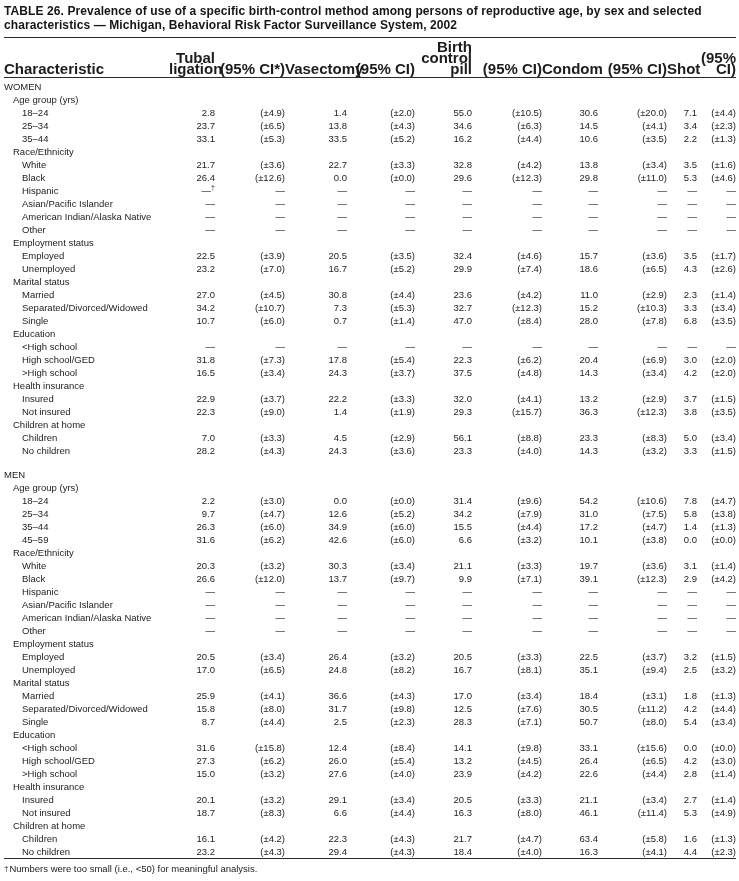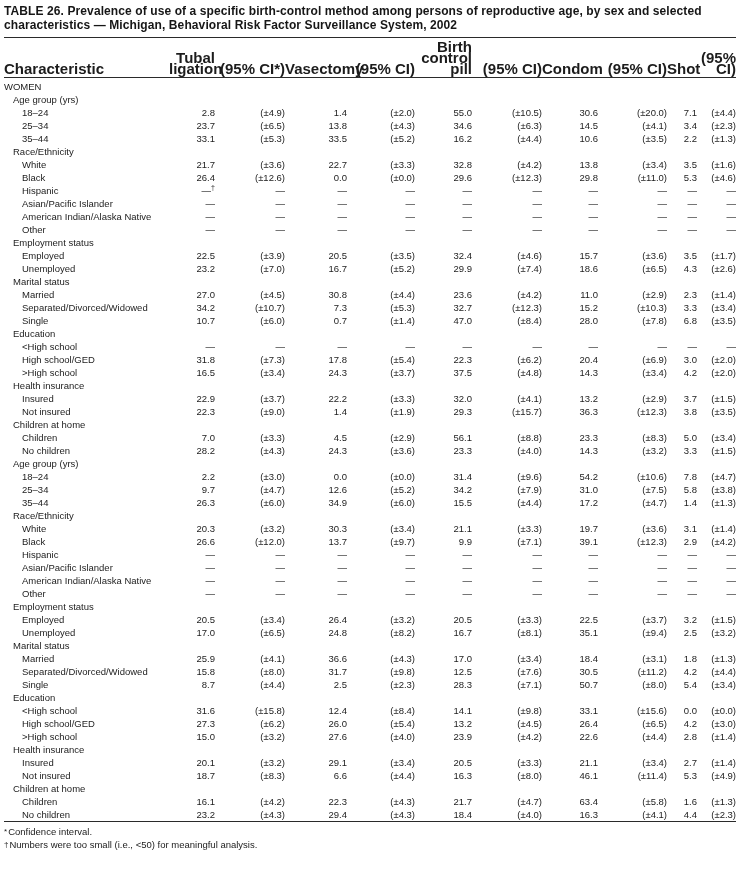--- a/index.html
+++ b/index.html
@@ -388,20 +388,23 @@
         <td class="num">(±4.3)</td>
         <td class="num">24.3</td>
         <td class="num">(±3.6)</td>
         <td class="num">23.3</td>
         <td class="num">(±4.0)</td>
         <td class="num">14.3</td>
         <td class="num">(±3.2)</td>
         <td class="num">3.3</td>
         <td class="num">(±1.5)</td>
       </tr>
+      <tr class="section-gap">
+        <td colspan="11" class="section-label">MEN</td>
+      </tr>
       <tr>
         <td colspan="11" class="group-label">Age group (yrs)</td>
       </tr>
       <tr>
         <td class="row-label">18–24</td>
         <td class="num">2.2</td>
         <td class="num">(±3.0)</td>
         <td class="num">0.0</td>
         <td class="num">(±0.0)</td>
         <td class="num">31.4</td>
@@ -431,20 +434,33 @@
         <td class="num">34.9</td>
         <td class="num">(±6.0)</td>
         <td class="num">15.5</td>
         <td class="num">(±4.4)</td>
         <td class="num">17.2</td>
         <td class="num">(±4.7)</td>
         <td class="num">1.4</td>
         <td class="num">(±1.3)</td>
       </tr>
       <tr>
+        <td class="row-label">45–59</td>
+        <td class="num">31.6</td>
+        <td class="num">(±6.2)</td>
+        <td class="num">42.6</td>
+        <td class="num">(±6.0)</td>
+        <td class="num">6.6</td>
+        <td class="num">(±3.2)</td>
+        <td class="num">10.1</td>
+        <td class="num">(±3.8)</td>
+        <td class="num">0.0</td>
+        <td class="num">(±0.0)</td>
+      </tr>
+      <tr>
         <td colspan="11" class="group-label">Race/Ethnicity</td>
       </tr>
       <tr>
         <td class="row-label">White</td>
         <td class="num">20.3</td>
         <td class="num">(±3.2)</td>
         <td class="num">30.3</td>
         <td class="num">(±3.4)</td>
         <td class="num">21.1</td>
         <td class="num">(±3.3)</td>
@@ -686,15 +702,14 @@
         <td class="num">(±4.0)</td>
         <td class="num">16.3</td>
         <td class="num">(±4.1)</td>
         <td class="num">4.4</td>
         <td class="num">(±2.3)</td>
       </tr>
     </tbody>
 </table>
 
 <div class="footnotes">
-  <div><span class="footnote-marker">*</span><span>Confidence interval.</span></div>
   <div><span class="footnote-marker">†</span><span>Numbers were too small (i.e., &lt;50) for meaningful analysis.</span></div>
 </div>
 
 </body></html>

